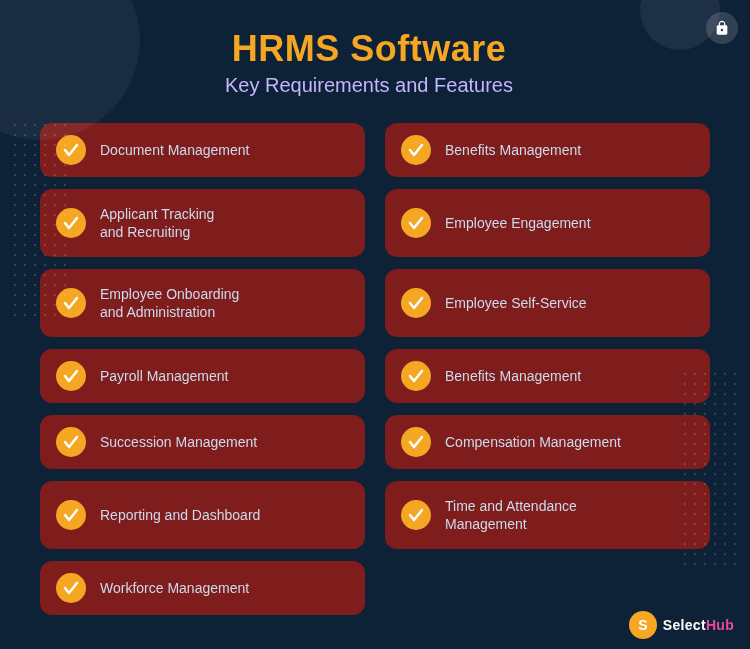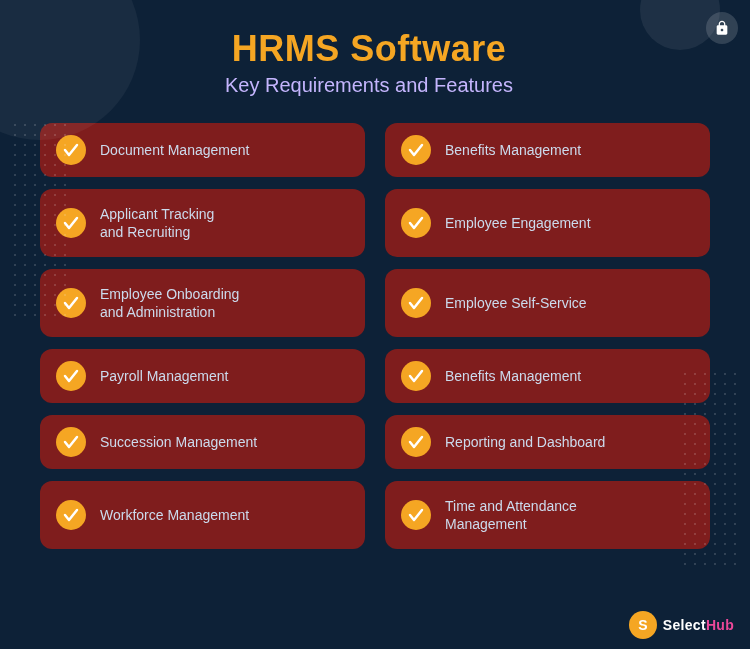--- a/index.html
+++ b/index.html
@@ -258,38 +258,46 @@
   </svg>
       </div>
       <div class="feature-label" style="white-space: pre-line;">Succession Management</div>
     </div>
     <div class="feature-card">
       <div class="check-circle">
         <svg viewBox="0 0 16 16" fill="none" xmlns="http://www.w3.org/2000/svg">
     <polyline points="2,8 6,13 14,3" stroke="white" stroke-width="2.5" stroke-linecap="round" stroke-linejoin="round" fill="none"></polyline>
   </svg>
       </div>
+      <div class="feature-label" style="white-space: pre-line;">Compensation Management</div>
+    </div>
+    <div class="feature-card">
+      <div class="check-circle">
+        <svg viewBox="0 0 16 16" fill="none" xmlns="http://www.w3.org/2000/svg">
+    <polyline points="2,8 6,13 14,3" stroke="white" stroke-width="2.5" stroke-linecap="round" stroke-linejoin="round" fill="none"></polyline>
+  </svg>
+      </div>
       <div class="feature-label" style="white-space: pre-line;">Reporting and Dashboard</div>
-    </div>
-    <div class="feature-card">
-      <div class="check-circle">
-        <svg viewBox="0 0 16 16" fill="none" xmlns="http://www.w3.org/2000/svg">
-    <polyline points="2,8 6,13 14,3" stroke="white" stroke-width="2.5" stroke-linecap="round" stroke-linejoin="round" fill="none"></polyline>
-  </svg>
-      </div>
-      <div class="feature-label" style="white-space: pre-line;">Workforce Management</div>
     </div>
     <div class="feature-card tall">
       <div class="check-circle">
         <svg viewBox="0 0 16 16" fill="none" xmlns="http://www.w3.org/2000/svg">
     <polyline points="2,8 6,13 14,3" stroke="white" stroke-width="2.5" stroke-linecap="round" stroke-linejoin="round" fill="none"></polyline>
   </svg>
       </div>
       <div class="feature-label" style="white-space: pre-line;">Time and Attendance
 Management</div>
+    </div>
+    <div class="feature-card">
+      <div class="check-circle">
+        <svg viewBox="0 0 16 16" fill="none" xmlns="http://www.w3.org/2000/svg">
+    <polyline points="2,8 6,13 14,3" stroke="white" stroke-width="2.5" stroke-linecap="round" stroke-linejoin="round" fill="none"></polyline>
+  </svg>
+      </div>
+      <div class="feature-label" style="white-space: pre-line;">Workforce Management</div>
     </div>
   </div>
 
 <div class="selecthub-logo">
   <svg class="selecthub-icon" viewBox="0 0 28 28">
     <circle cx="14" cy="14" r="14" fill="#f5a623"></circle>
     <text x="14" y="19" text-anchor="middle" fill="white" font-size="14" font-weight="bold">S</text>
   </svg>
   <div class="selecthub-text">
     <span>Select</span><span style="color:#ec4899">Hub</span>

